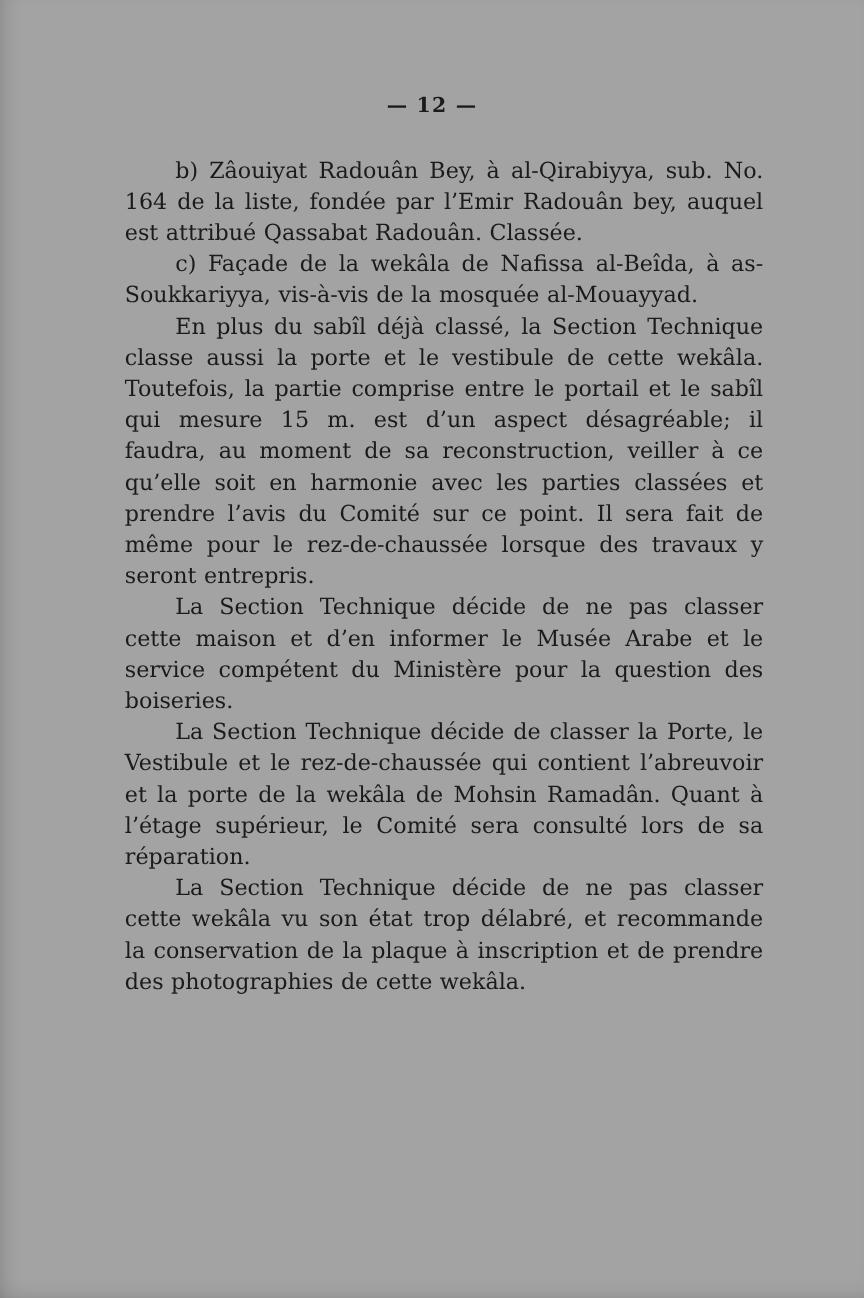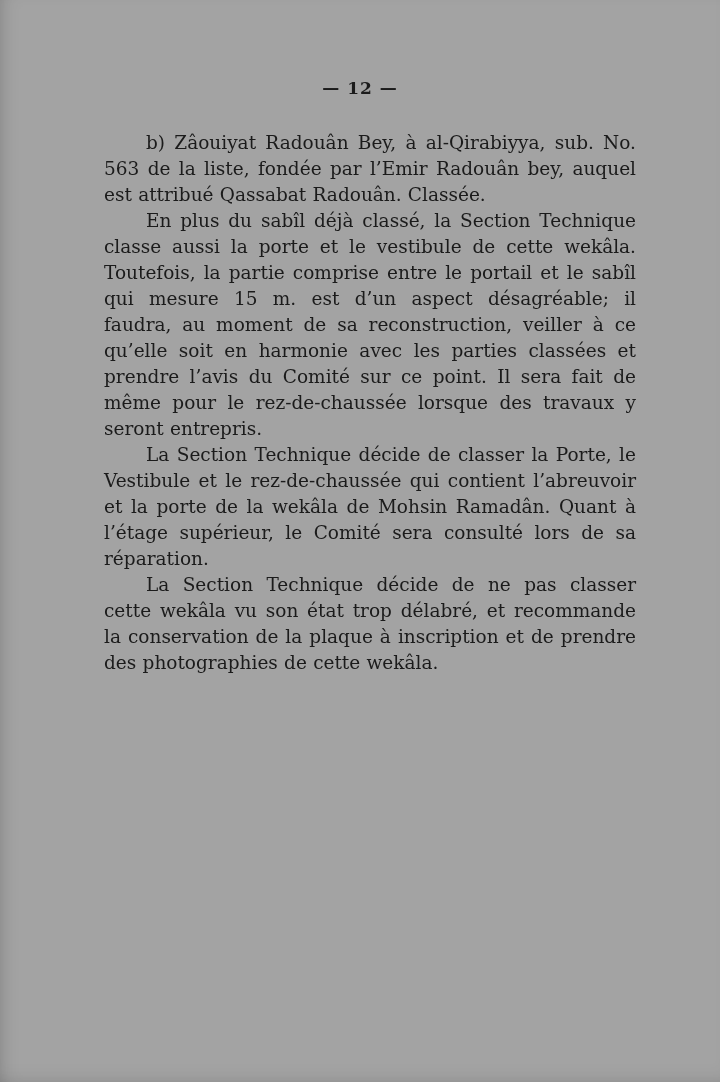--- a/index.html
+++ b/index.html
@@ -45,19 +45,21 @@
   }
 </style>
 </head>
 <body>
 
 <div class="page">
 
   <div class="page-number">— 12 —</div>
 
   <div class="text-block">
-    <p>b)  Zâouiyat Radouân Bey, à al-Qirabiyya, sub. No. 563 de la liste, fondée par l’Emir Radouân bey, auquel est attribué Qassabat Radouân. Classée.</p>
+    <p>b)  Zâouiyat Radouân Bey, à al-Qirabiyya, sub. No. 164 de la liste, fondée par l’Emir Radouân bey, auquel est attribué Qassabat Radouân. Classée.</p>
+    <p>c)  Façade de la wekâla de Nafissa al-Beîda, à as-Soukkariyya, vis-à-vis de la mosquée al-Mouayyad.</p>
     <p>En plus du sabîl déjà classé, la Section Technique classe aussi la porte et le vestibule de cette wekâla. Toutefois, la partie comprise entre le portail et le sabîl qui mesure 15 m. est d’un aspect désagréable; il faudra, au moment de sa reconstruction, veiller à ce qu’elle soit en harmonie avec les parties classées et prendre l’avis du Comité sur ce point. Il sera fait de même pour le rez-de-chaussée lorsque des travaux y seront entrepris.</p>
+    <p>La Section Technique décide de ne pas classer cette maison et d’en informer le Musée Arabe et le service compétent du Ministère pour la question des boiseries.</p>
     <p>La Section Technique décide de classer la Porte, le Vestibule et le rez-de-chaussée qui contient l’abreuvoir et la porte de la wekâla de Mohsin Ramadân. Quant à l’étage supérieur, le Comité sera consulté lors de sa réparation.</p>
     <p>La Section Technique décide de ne pas classer cette wekâla vu son état trop délabré, et recommande la conservation de la plaque à inscription et de prendre des photographies de cette wekâla.</p>
   </div>
 
 </div>
 
 </body></html>

